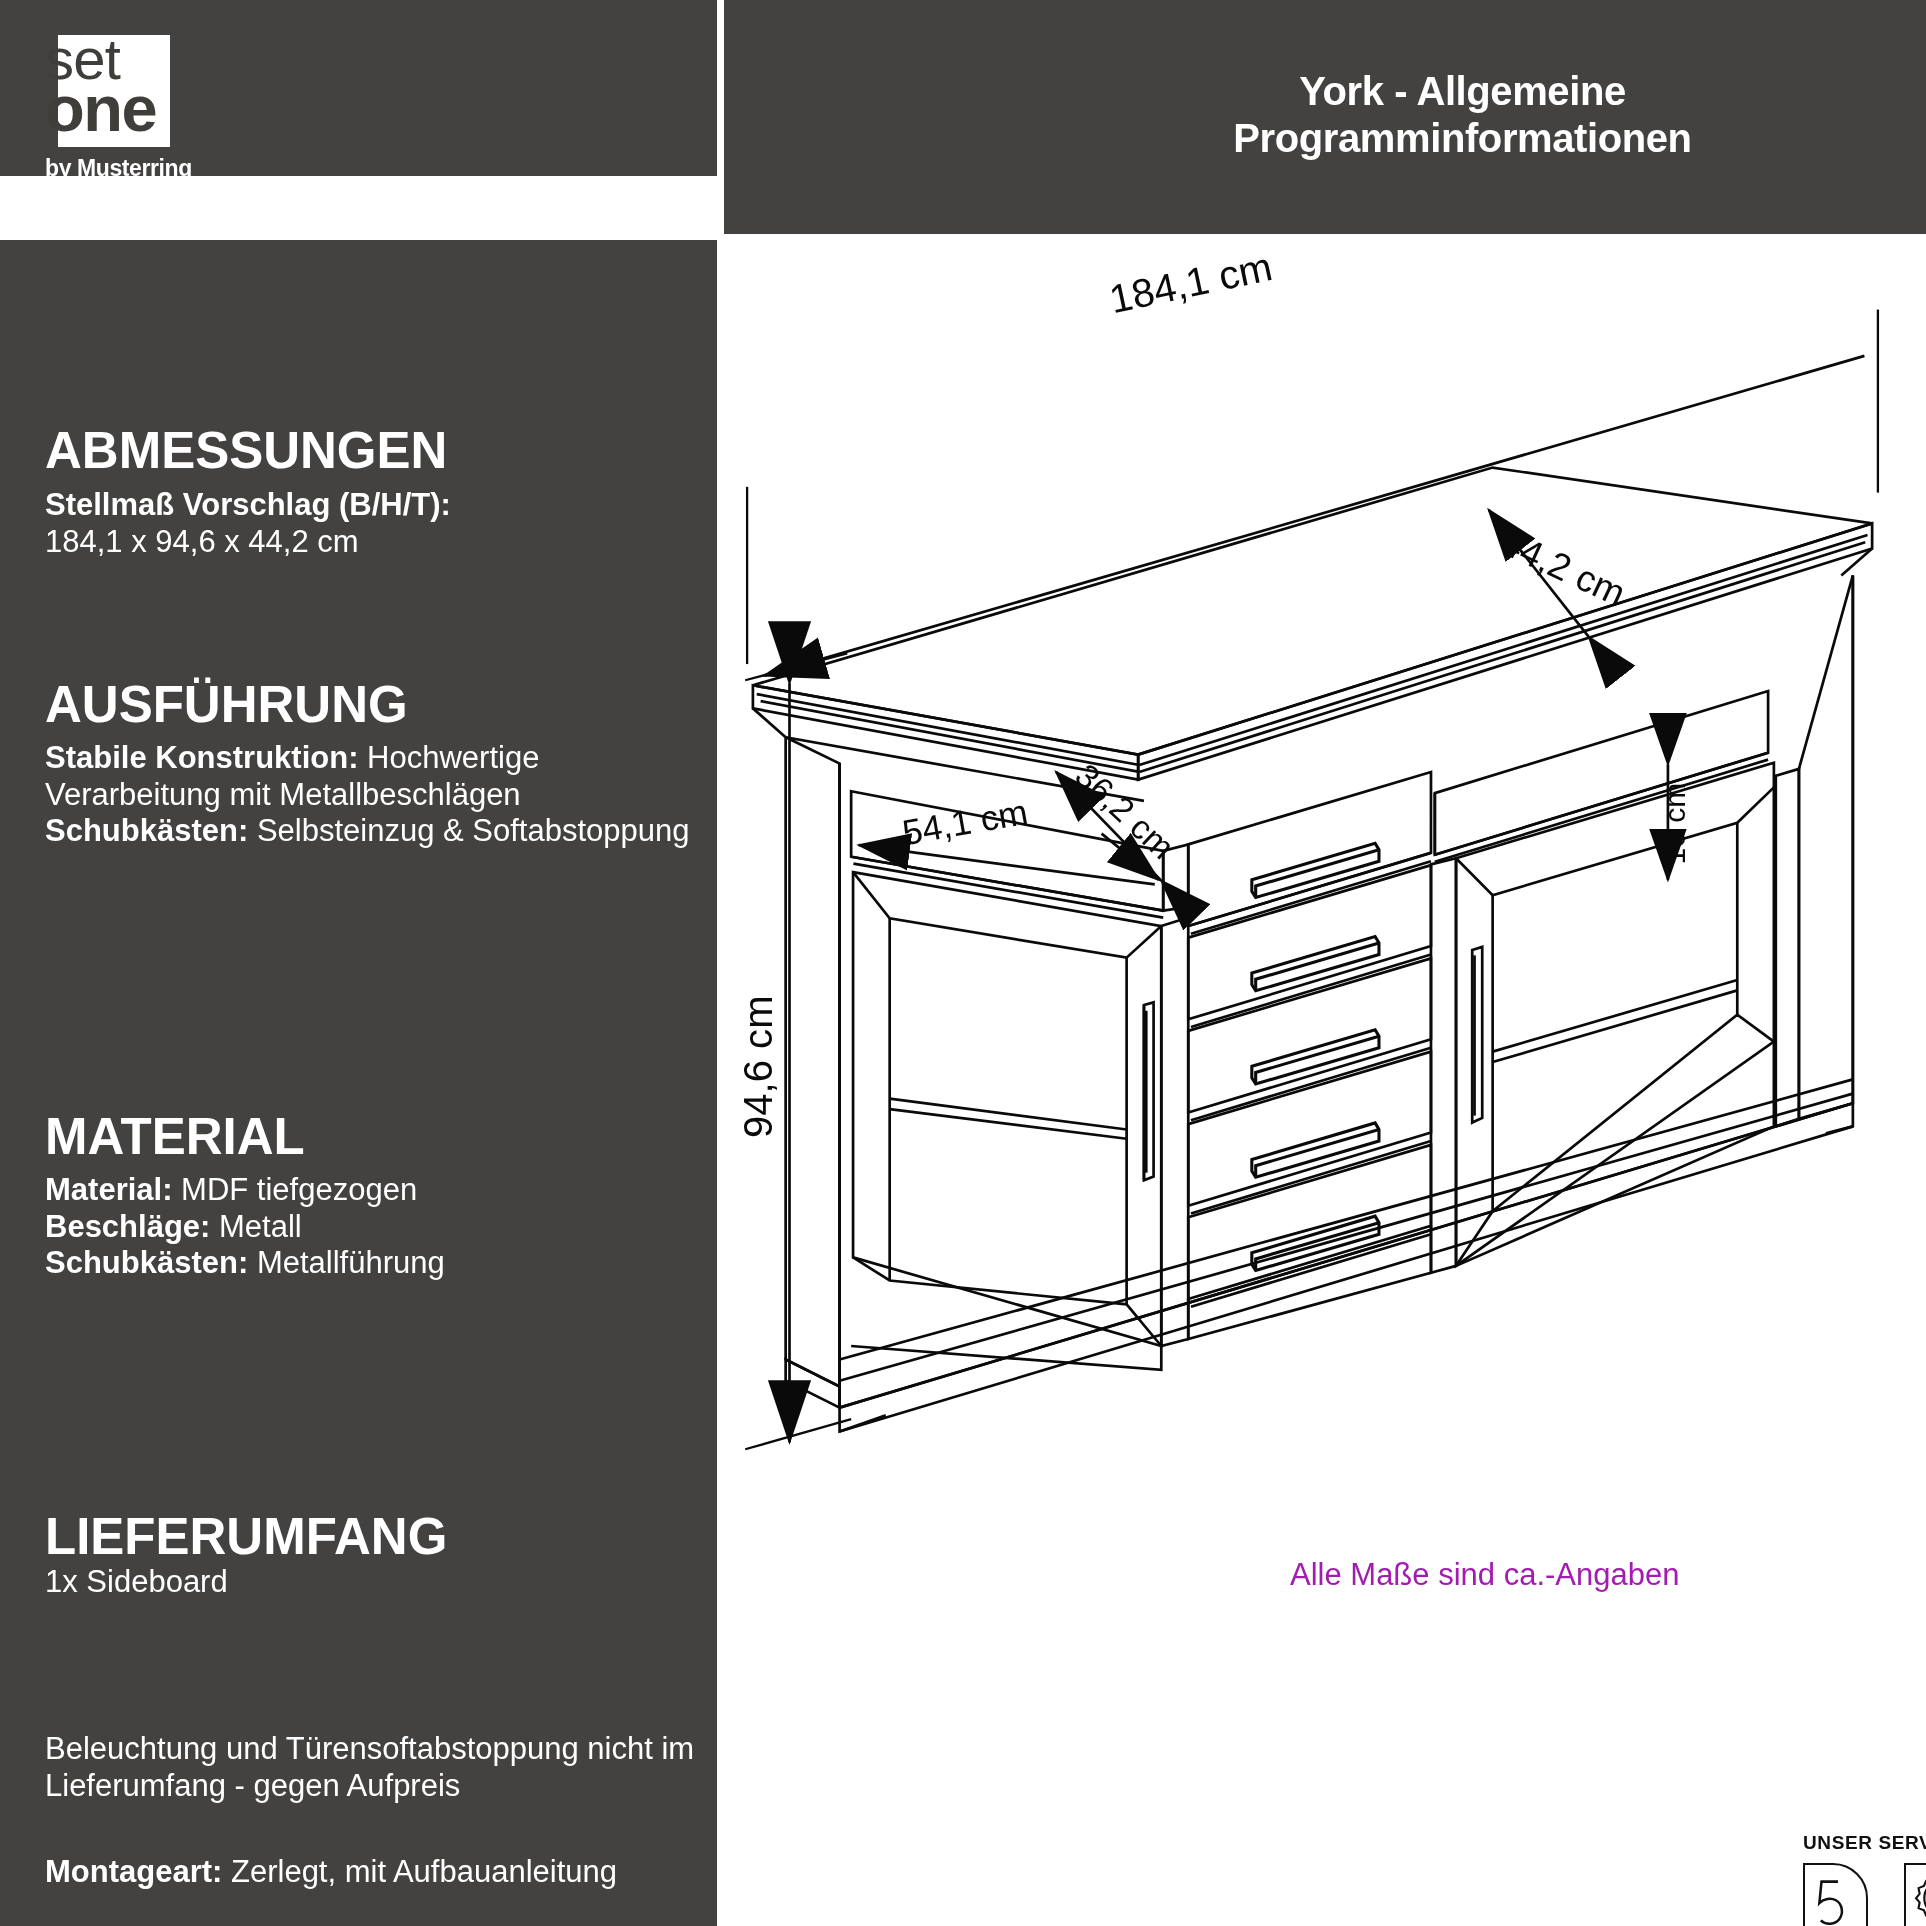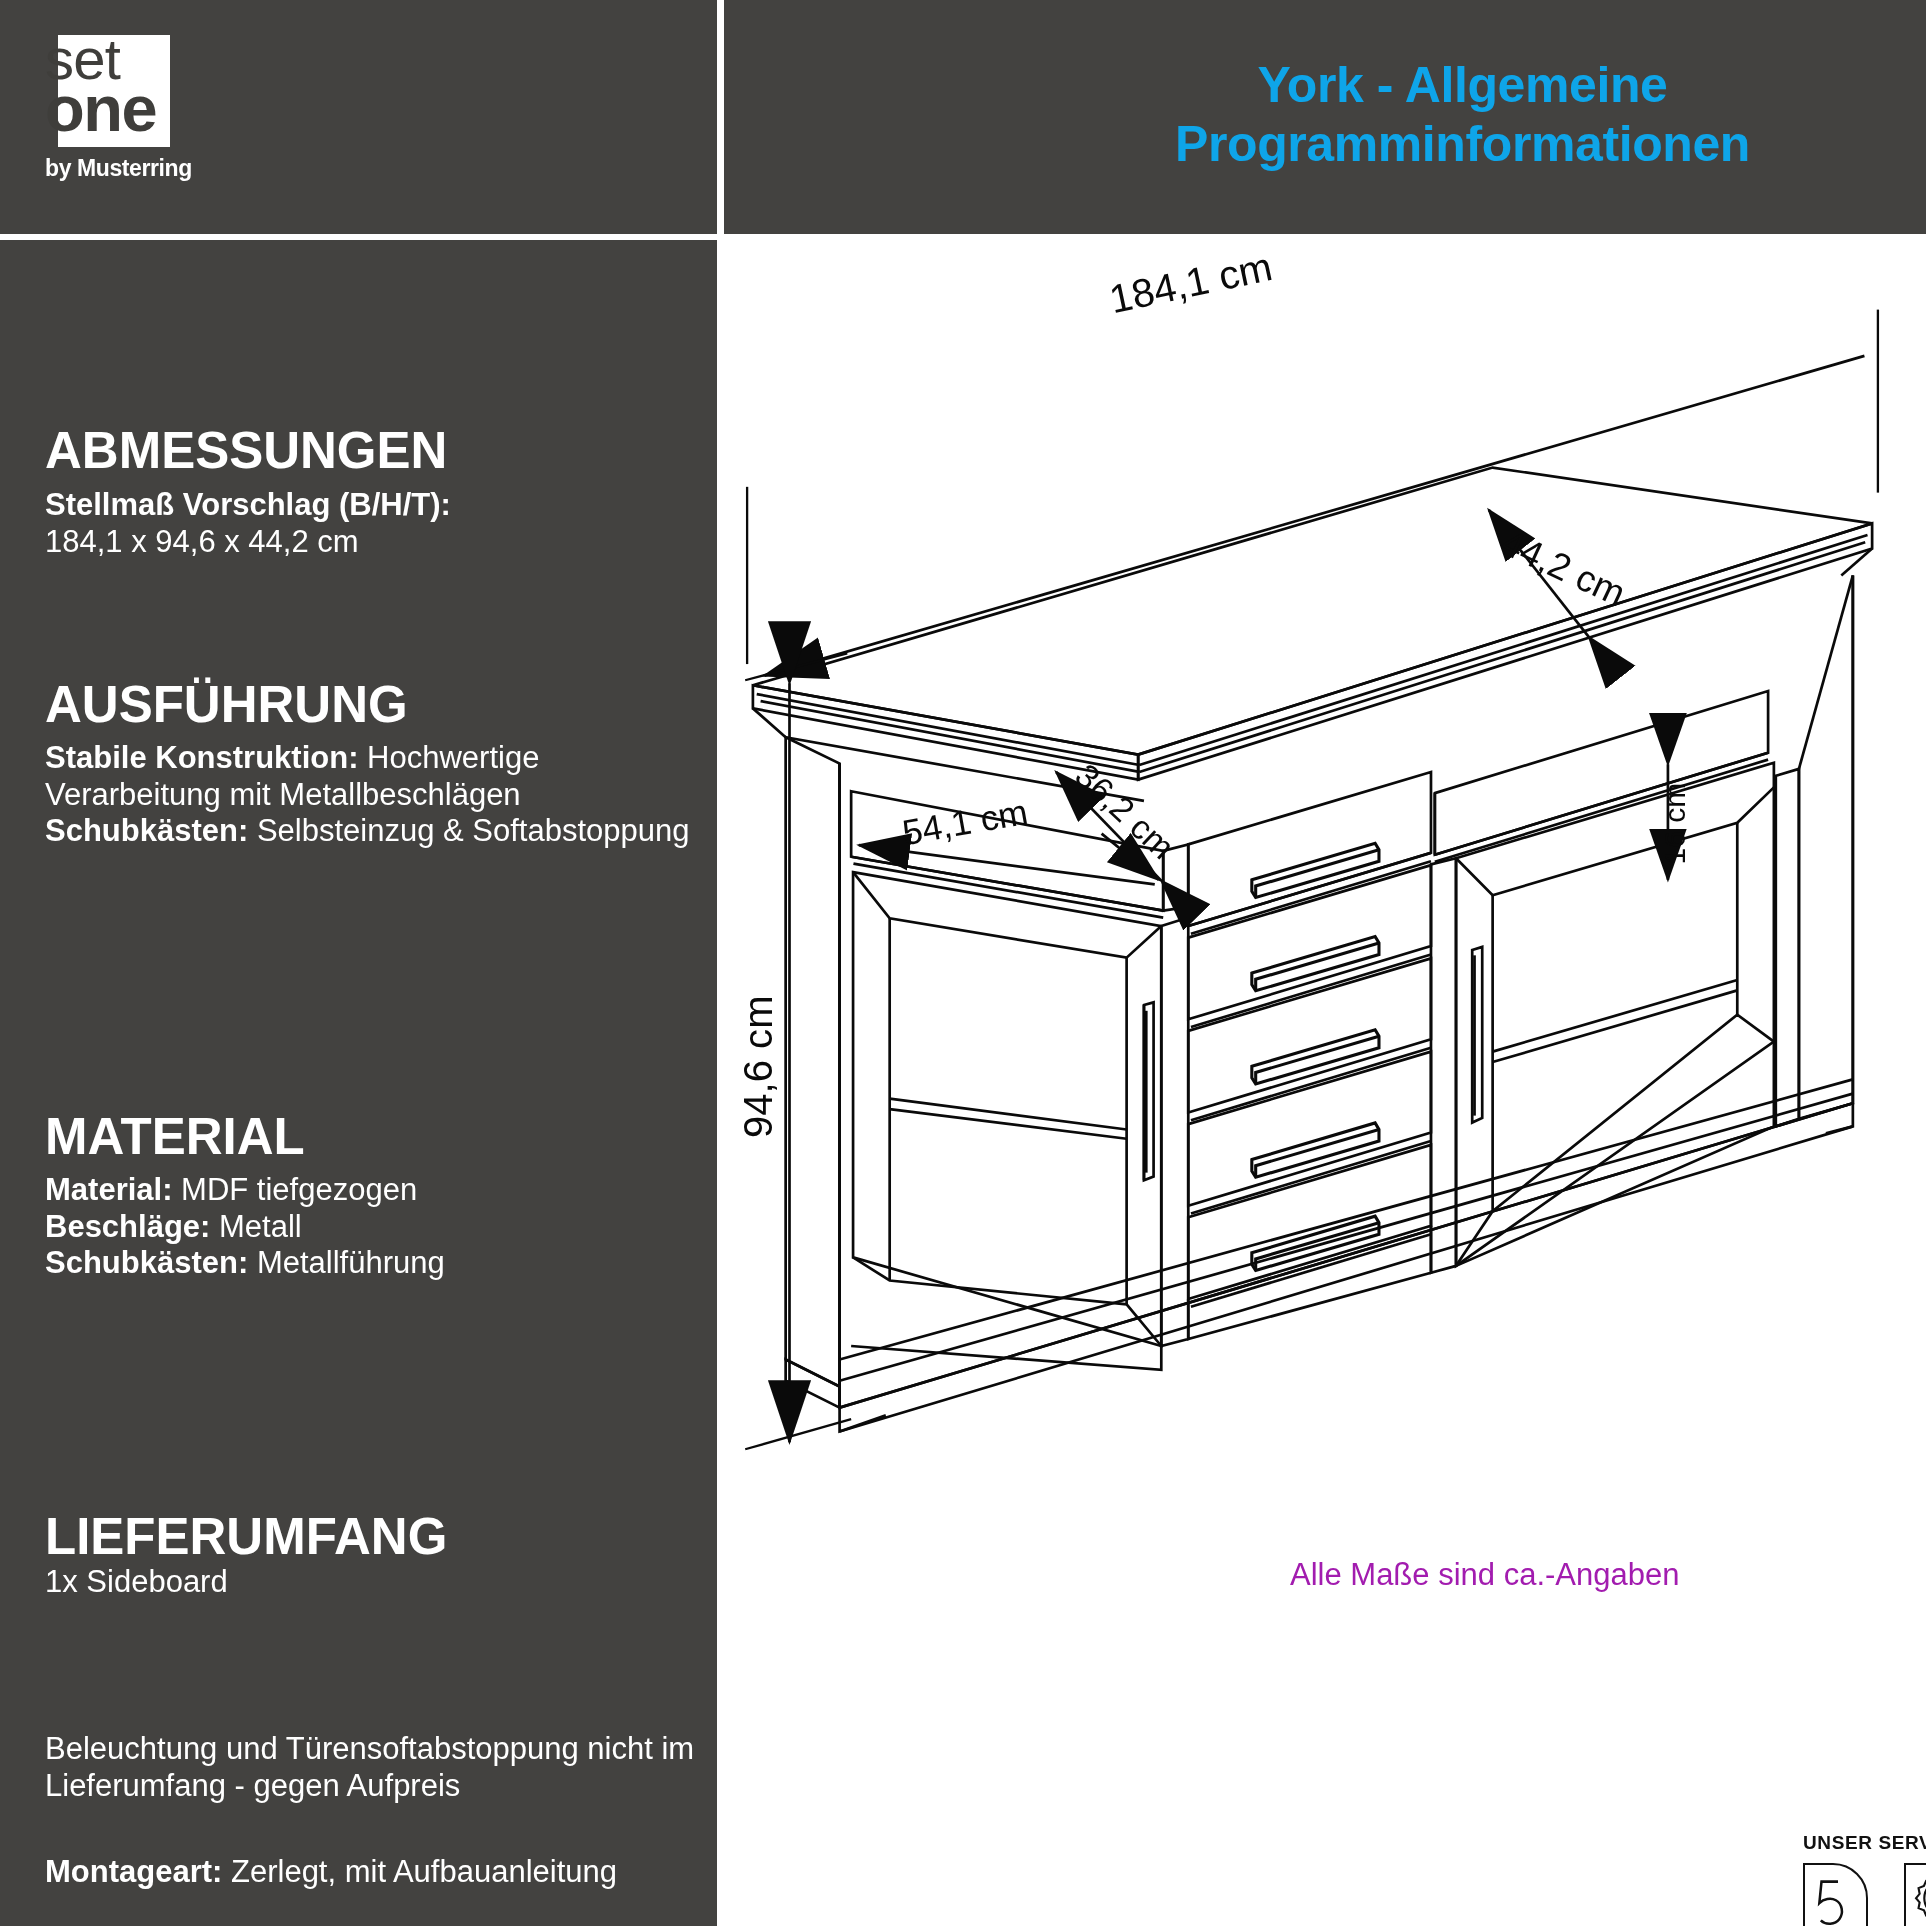--- a/index.html
+++ b/index.html
@@ -5,21 +5,21 @@
   html,body{margin:0;padding:0;background:#ffffff;}
   body{
     width:2158px;height:2039px;position:relative;overflow:hidden;
     font-family:"Liberation Sans",sans-serif;
     -webkit-font-smoothing:antialiased;
   }
   .page{position:absolute;inset:0;background:#fff;}
 
   
   .logo-panel{
-    position:absolute;left:0;top:0;width:717px;height:234px;
+    position:absolute;left:0;top:0;width:717px;height:176px;
     background:#434240;
   }
   .logo-mark{
     position:absolute;left:58px;top:35px;width:112px;height:112px;
     background:#ffffff;
   }
   .logo-set{
     position:absolute;left:45px;top:30px;
     font-size:58px;font-weight:400;letter-spacing:-0.8px;
     color:#3f3e3b;line-height:1;
@@ -34,21 +34,21 @@
     font-size:23px;font-weight:700;color:#ffffff;line-height:1;
     letter-spacing:-0.4px;
   }
 
   .title-panel{
     position:absolute;left:724px;top:0;right:0;height:234px;
     background:#434240;
     display:flex;align-items:center;justify-content:center;
   }
   .title-text{
-    color:#0ea5e9;font-size:50px;font-weight:700;line-height:1.18;
+    color:#ffffff;font-size:40px;font-weight:700;line-height:1.18;
     text-align:center;letter-spacing:-0.4px;
     padding-bottom:3.9px;
     margin-left:43px;
   }
 
   
   .sidebar{
     position:absolute;left:0;top:240px;width:717px;bottom:0;
     background:#434240;
   }

